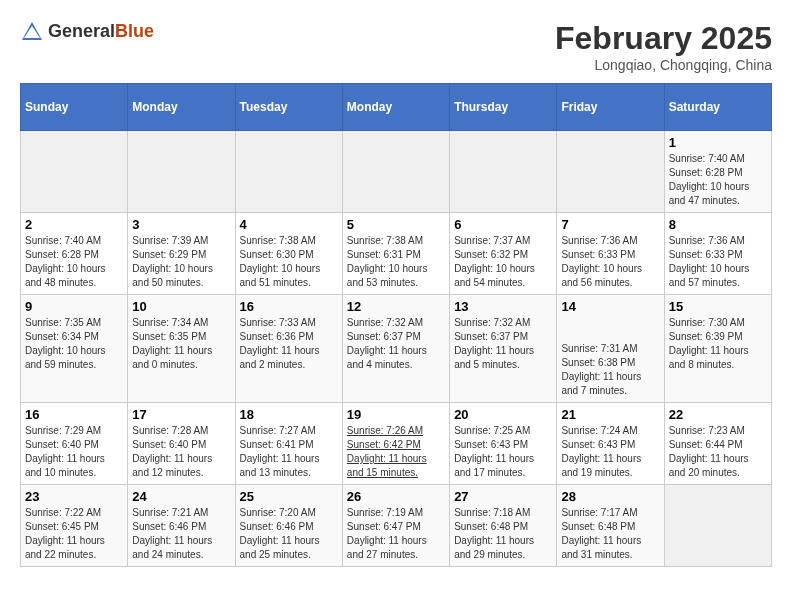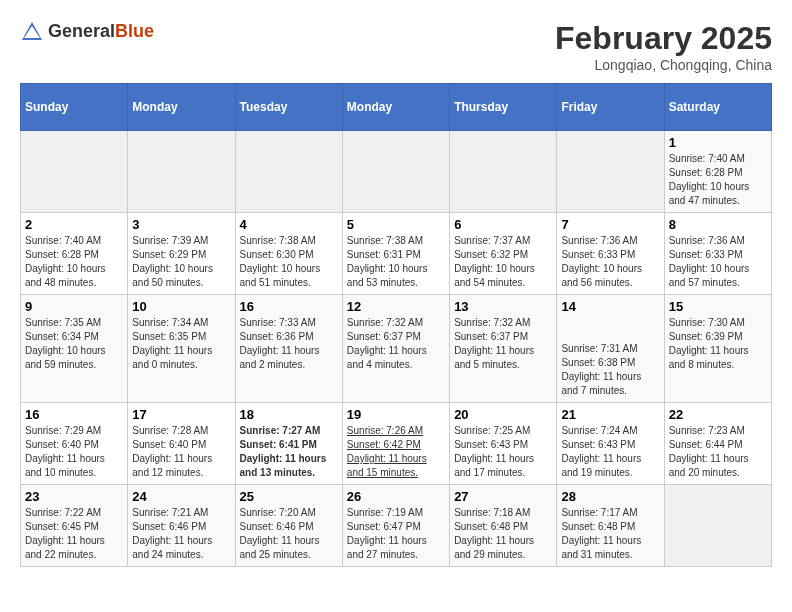--- a/index.html
+++ b/index.html
@@ -249,21 +249,21 @@
         </td>
         <td>
           <span class="day-num">17</span>
           <div class="day-info" style="white-space: pre-line;">Sunrise: 7:28 AM
 Sunset: 6:40 PM
 Daylight: 11 hours
 and 12 minutes.</div>
         </td>
         <td>
           <span class="day-num">18</span>
-          <div class="day-info" style="white-space: pre-line; font-weight: bold;">Sunrise: 7:27 AM
+          <div class="day-info" style="white-space: pre-line;">Sunrise: 7:27 AM
 Sunset: 6:41 PM
 Daylight: 11 hours
 and 13 minutes.</div>
         </td>
         <td>
           <span class="day-num">19</span>
           <div class="day-info" style="white-space: pre-line; text-decoration: underline;">Sunrise: 7:26 AM
 Sunset: 6:42 PM
 Daylight: 11 hours
 and 15 minutes.</div>

